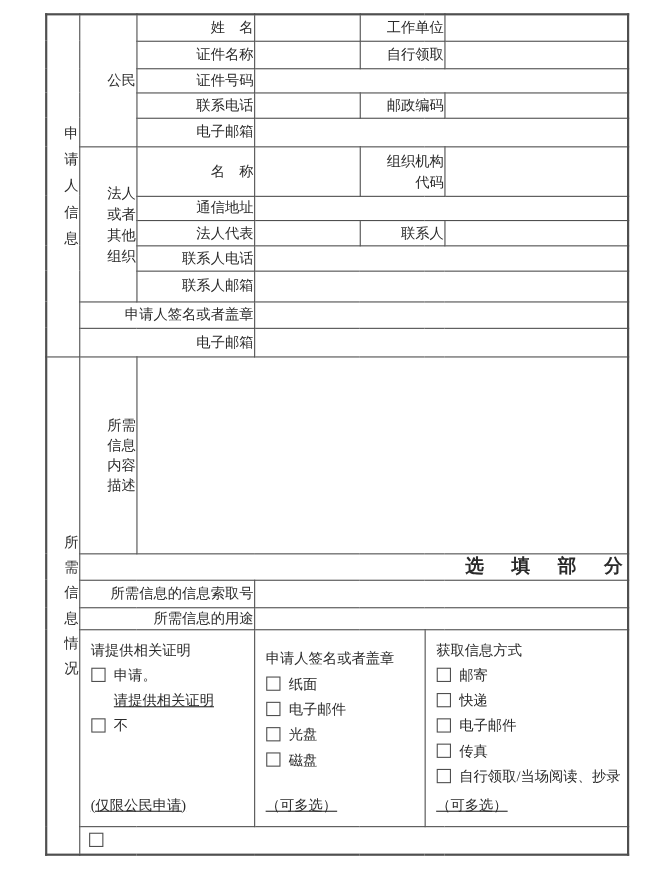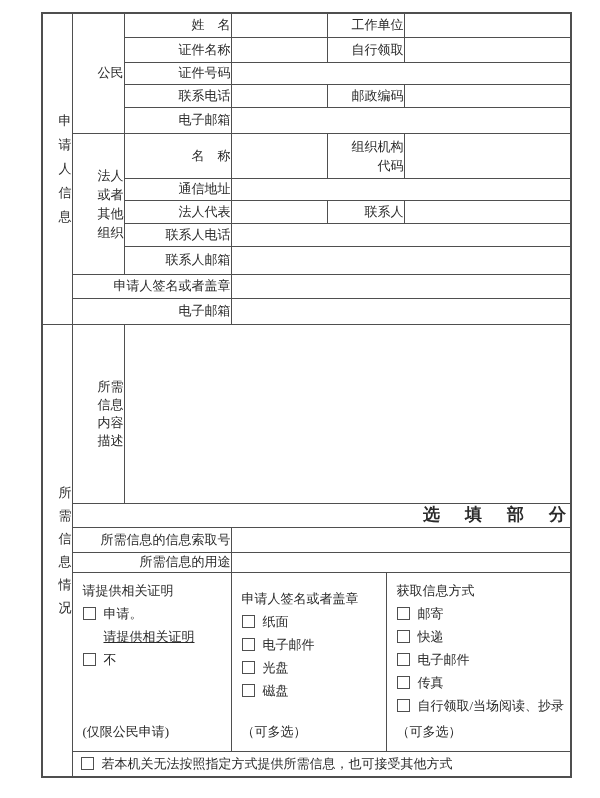--- a/index.html
+++ b/index.html
@@ -22,21 +22,21 @@
   td.hdr{font-weight:bold;letter-spacing:4px;font-size:17px;margin-top:29px;}
   td.optcell{vertical-align:top;text-align:left;}
   .optwrap{
     height:178px;box-sizing:border-box;display:flex;flex-direction:column;
     align-items:flex-start;padding:9px 4px 11px 10px;
   }
   .opt-title{line-height:17px;}
   .opt-title.lower{margin-top:8px;}
   .opt{display:flex;align-items:center;margin-top:6px;line-height:17px;}
   .note{margin-top:6px;padding-left:21px;line-height:17px;text-decoration:underline;}
-  .footnote{margin-top:auto;line-height:17px;}
+  .footnote{margin-top:auto;line-height:17px;text-decoration:underline;}
   .cb{
     display:inline-block;width:11px;height:11px;border:1px solid #4f4f4f;
     margin-right:8px;flex:0 0 auto;background:#fff;
   }
   td.bottomcell{text-align:left;}
   .bottomwrap{display:flex;align-items:center;padding-left:8px;line-height:17px;}
 </style>
 </head>
 <body>
 
@@ -209,19 +209,18 @@
             <span>自行领取/当场阅读、抄录</span>
           </div>
           <div class="footnote">（可多选）</div>
         </div>
       </td>
     </tr>
     <tr style="height:26px">
       <td colspan="6" class="bottomcell">
         <div class="bottomwrap">
           <span class="cb"></span>
-          <span>若本机关无法按照指定方式提供所需信息，也可接受其他方式</span>
         </div>
       </td>
     </tr>
   </tbody>
     </table>
 </div>
 
 </body></html>

